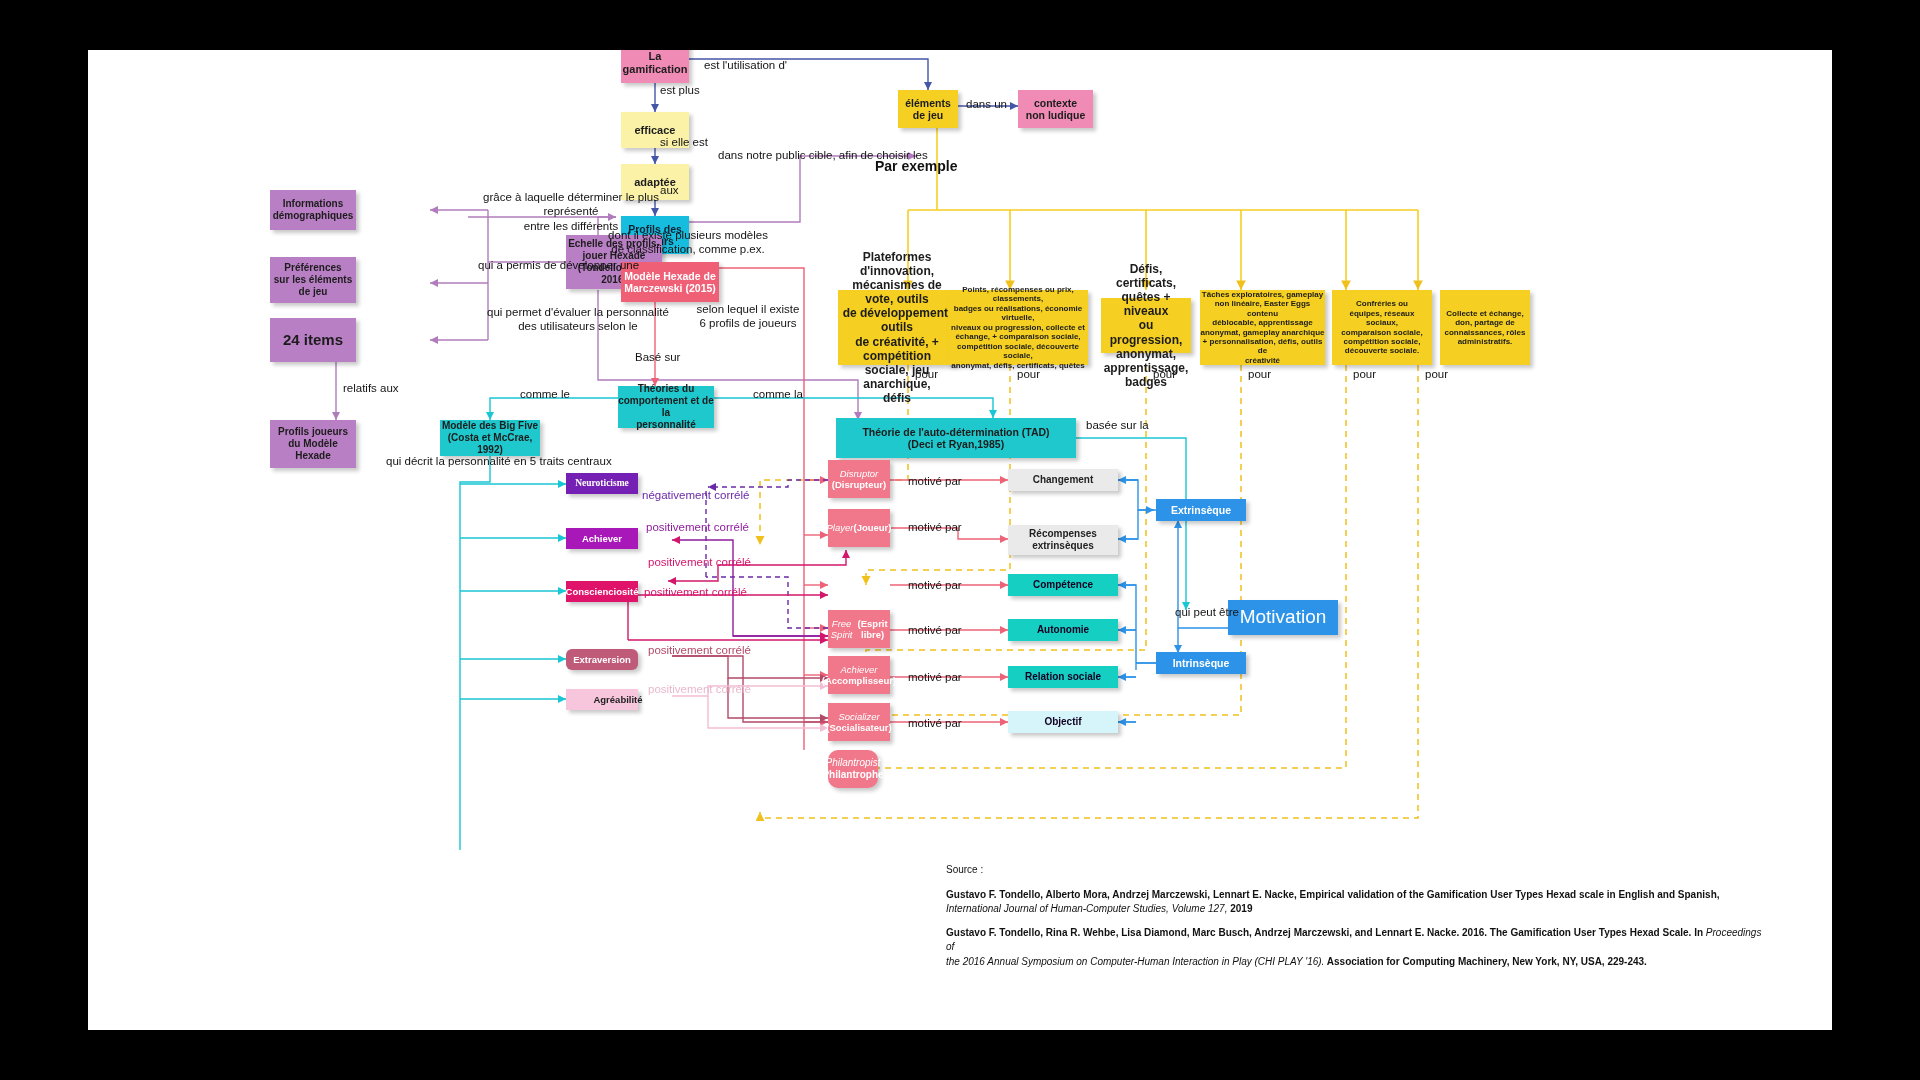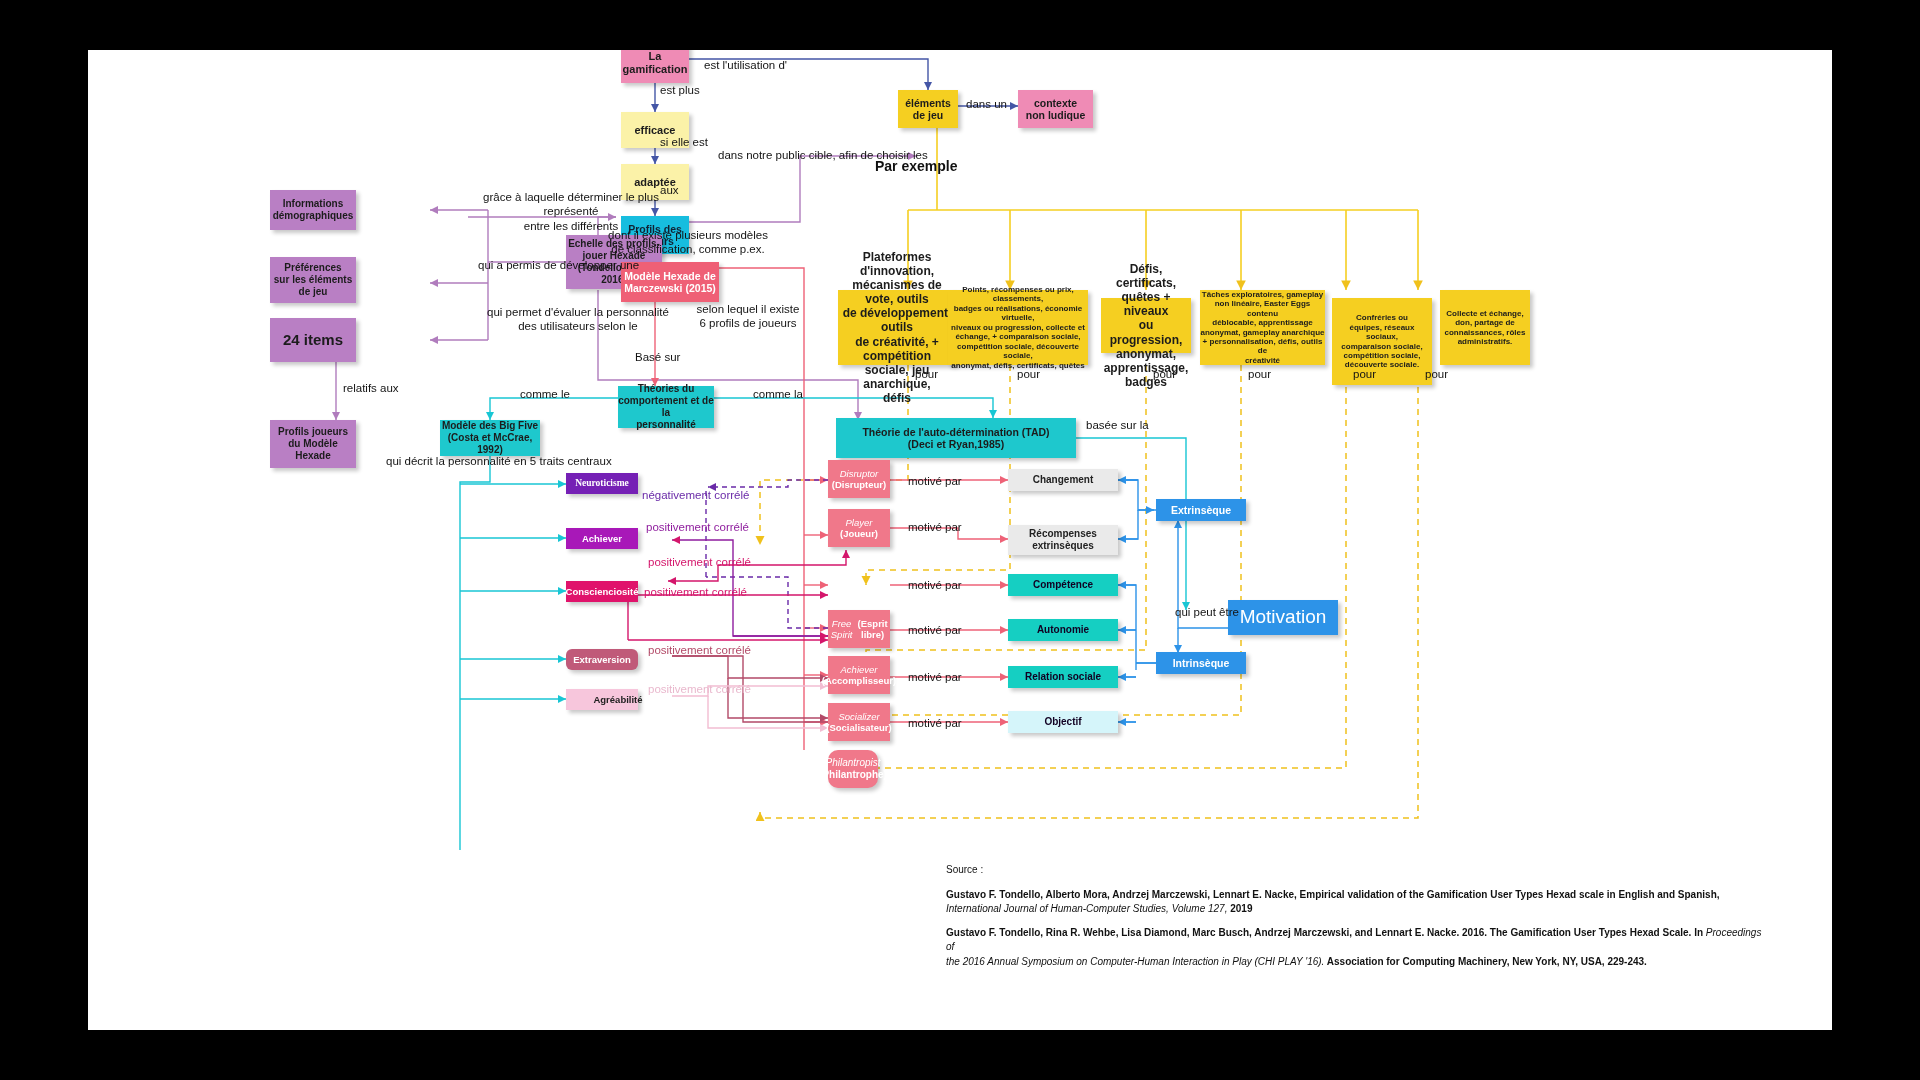--- a/index.html
+++ b/index.html
@@ -293,21 +293,21 @@
 ou progression,
 anonymat,
 apprentissage,
 badges</span></div>
   <div class="node gold" style="left:1112px;top:240px;width:125px;height:75px;font-size:8px;white-space:pre-line;font-weight:bold;justify-content:flex-end;"><span>Tâches exploratoires, gameplay
 non linéaire, Easter Eggs contenu
 déblocable, apprentissage
 anonymat, gameplay anarchique
 + personnalisation, défis, outils de
 créativité</span></div>
-  <div class="node gold" style="left:1244px;top:240px;width:100px;height:87px;font-size:8px;white-space:pre-line;font-weight:bold;margin-top:8px;"><span>Confréries ou
+  <div class="node gold" style="left:1244px;top:240px;width:100px;height:75px;font-size:8px;white-space:pre-line;font-weight:bold;"><span>Confréries ou
 équipes, réseaux
 sociaux,
 comparaison sociale,
 compétition sociale,
 découverte sociale.</span></div>
   <div class="node gold" style="left:1352px;top:240px;width:90px;height:75px;font-size:8px;white-space:pre-line;font-weight:bold;"><span>Collecte et échange,
 don, partage de
 connaissances,   rôles
 administratifs.</span></div>
 
@@ -338,21 +338,21 @@
   <div class="lbl" style="left:558px;top:470px;color:#8f1d9e;">positivement corrélé</div>
   <div class="lbl" style="left:560px;top:505px;color:#d4166b;">positivement corrélé</div>
   <div class="lbl" style="left:556px;top:535px;color:#d4166b;">positivement corrélé</div>
   <div class="lbl" style="left:560px;top:593px;color:#b34a68;">positivement corrélé</div>
   <div class="lbl" style="left:560px;top:632px;color:#e9b8cd;">positivement corrélé</div>
 
   <div class="node redlt" style="left:740px;top:410px;width:62px;height:38px;flex-direction:column;font-size:9.5px;">
     <span style="font-style:italic;font-weight:normal;">Disruptor</span>
     <span>(Disrupteur)</span>
   </div>
-  <div class="node redlt" style="left:740px;top:459px;width:62px;height:38px;flex-direction:column;font-size:9.5px;">
+  <div class="node redlt" style="left:740px;top:459px;width:62px;height:38px;flex-direction:row;font-size:9.5px;">
     <span style="font-style:italic;font-weight:normal;">Player</span>
     <span>(Joueur)</span>
   </div>
   <div class="node redlt" style="left:740px;top:560px;width:62px;height:38px;flex-direction:row;font-size:9.5px;">
     <span style="font-style:italic;font-weight:normal;">Free Spirit</span>
     <span>(Esprit libre)</span>
   </div>
   <div class="node redlt" style="left:740px;top:606px;width:62px;height:38px;flex-direction:column;font-size:9.5px;">
     <span style="font-style:italic;font-weight:normal;">Achiever</span>
     <span>(Accomplisseur)</span>

